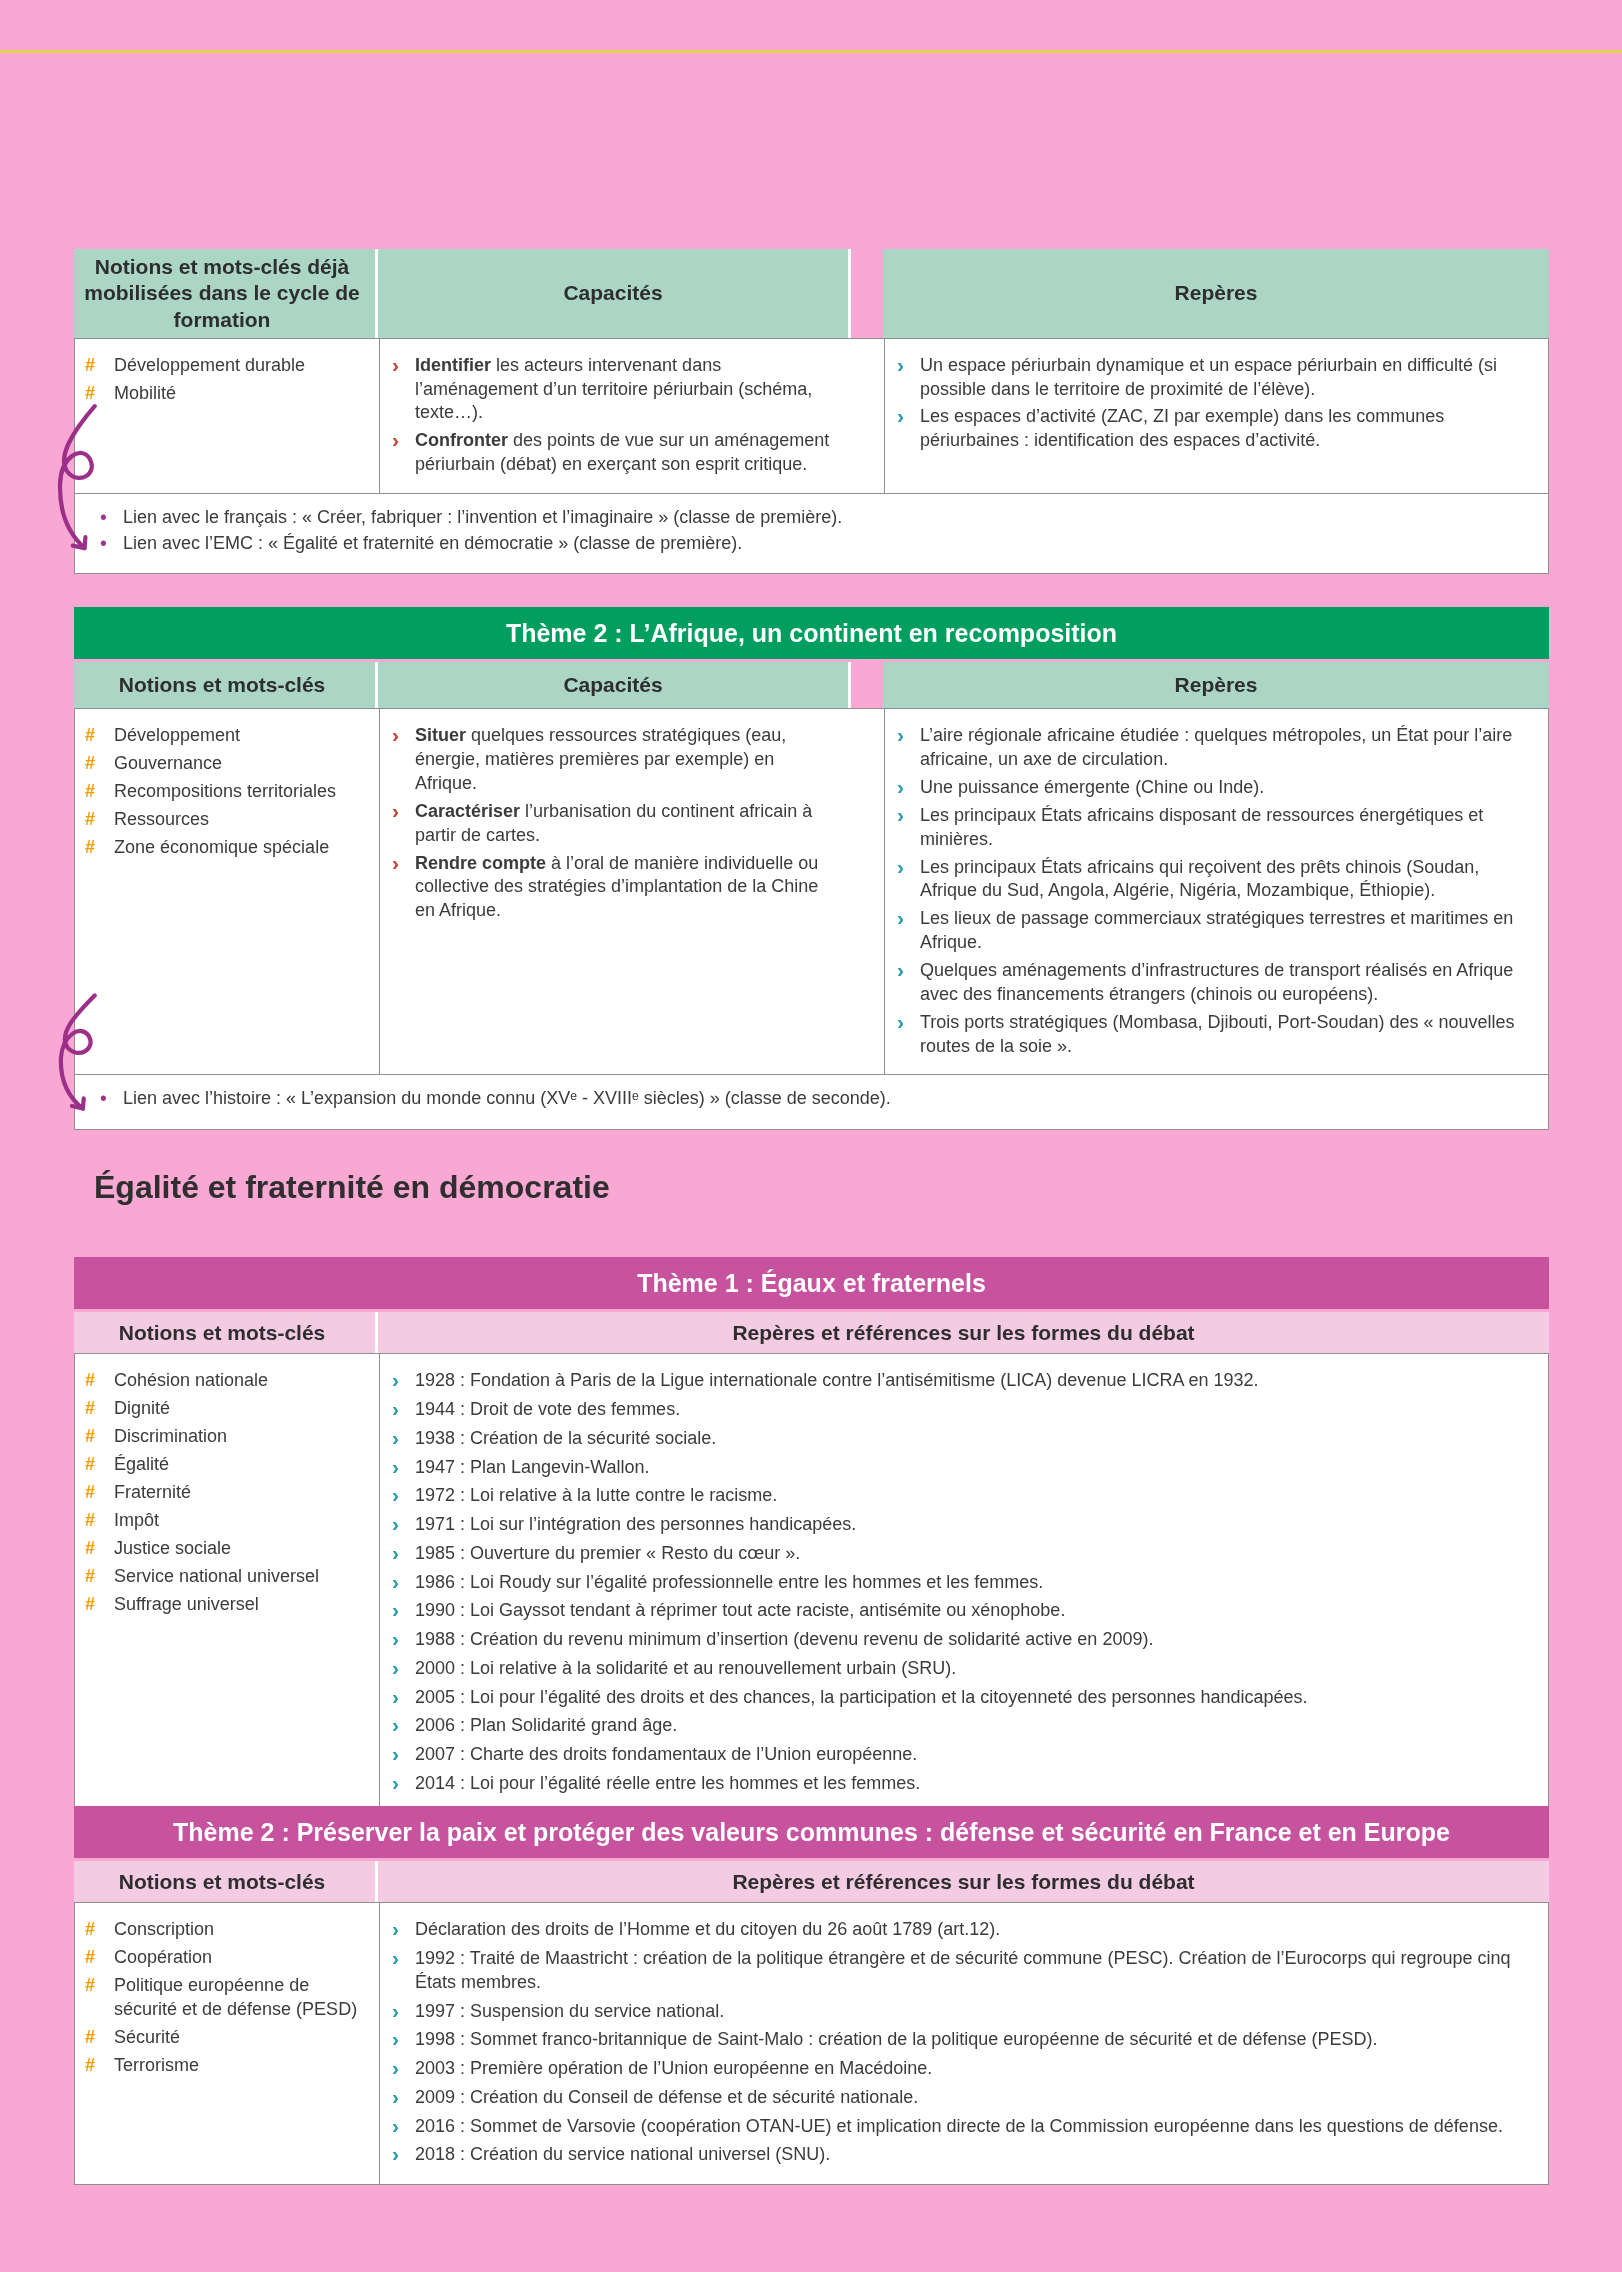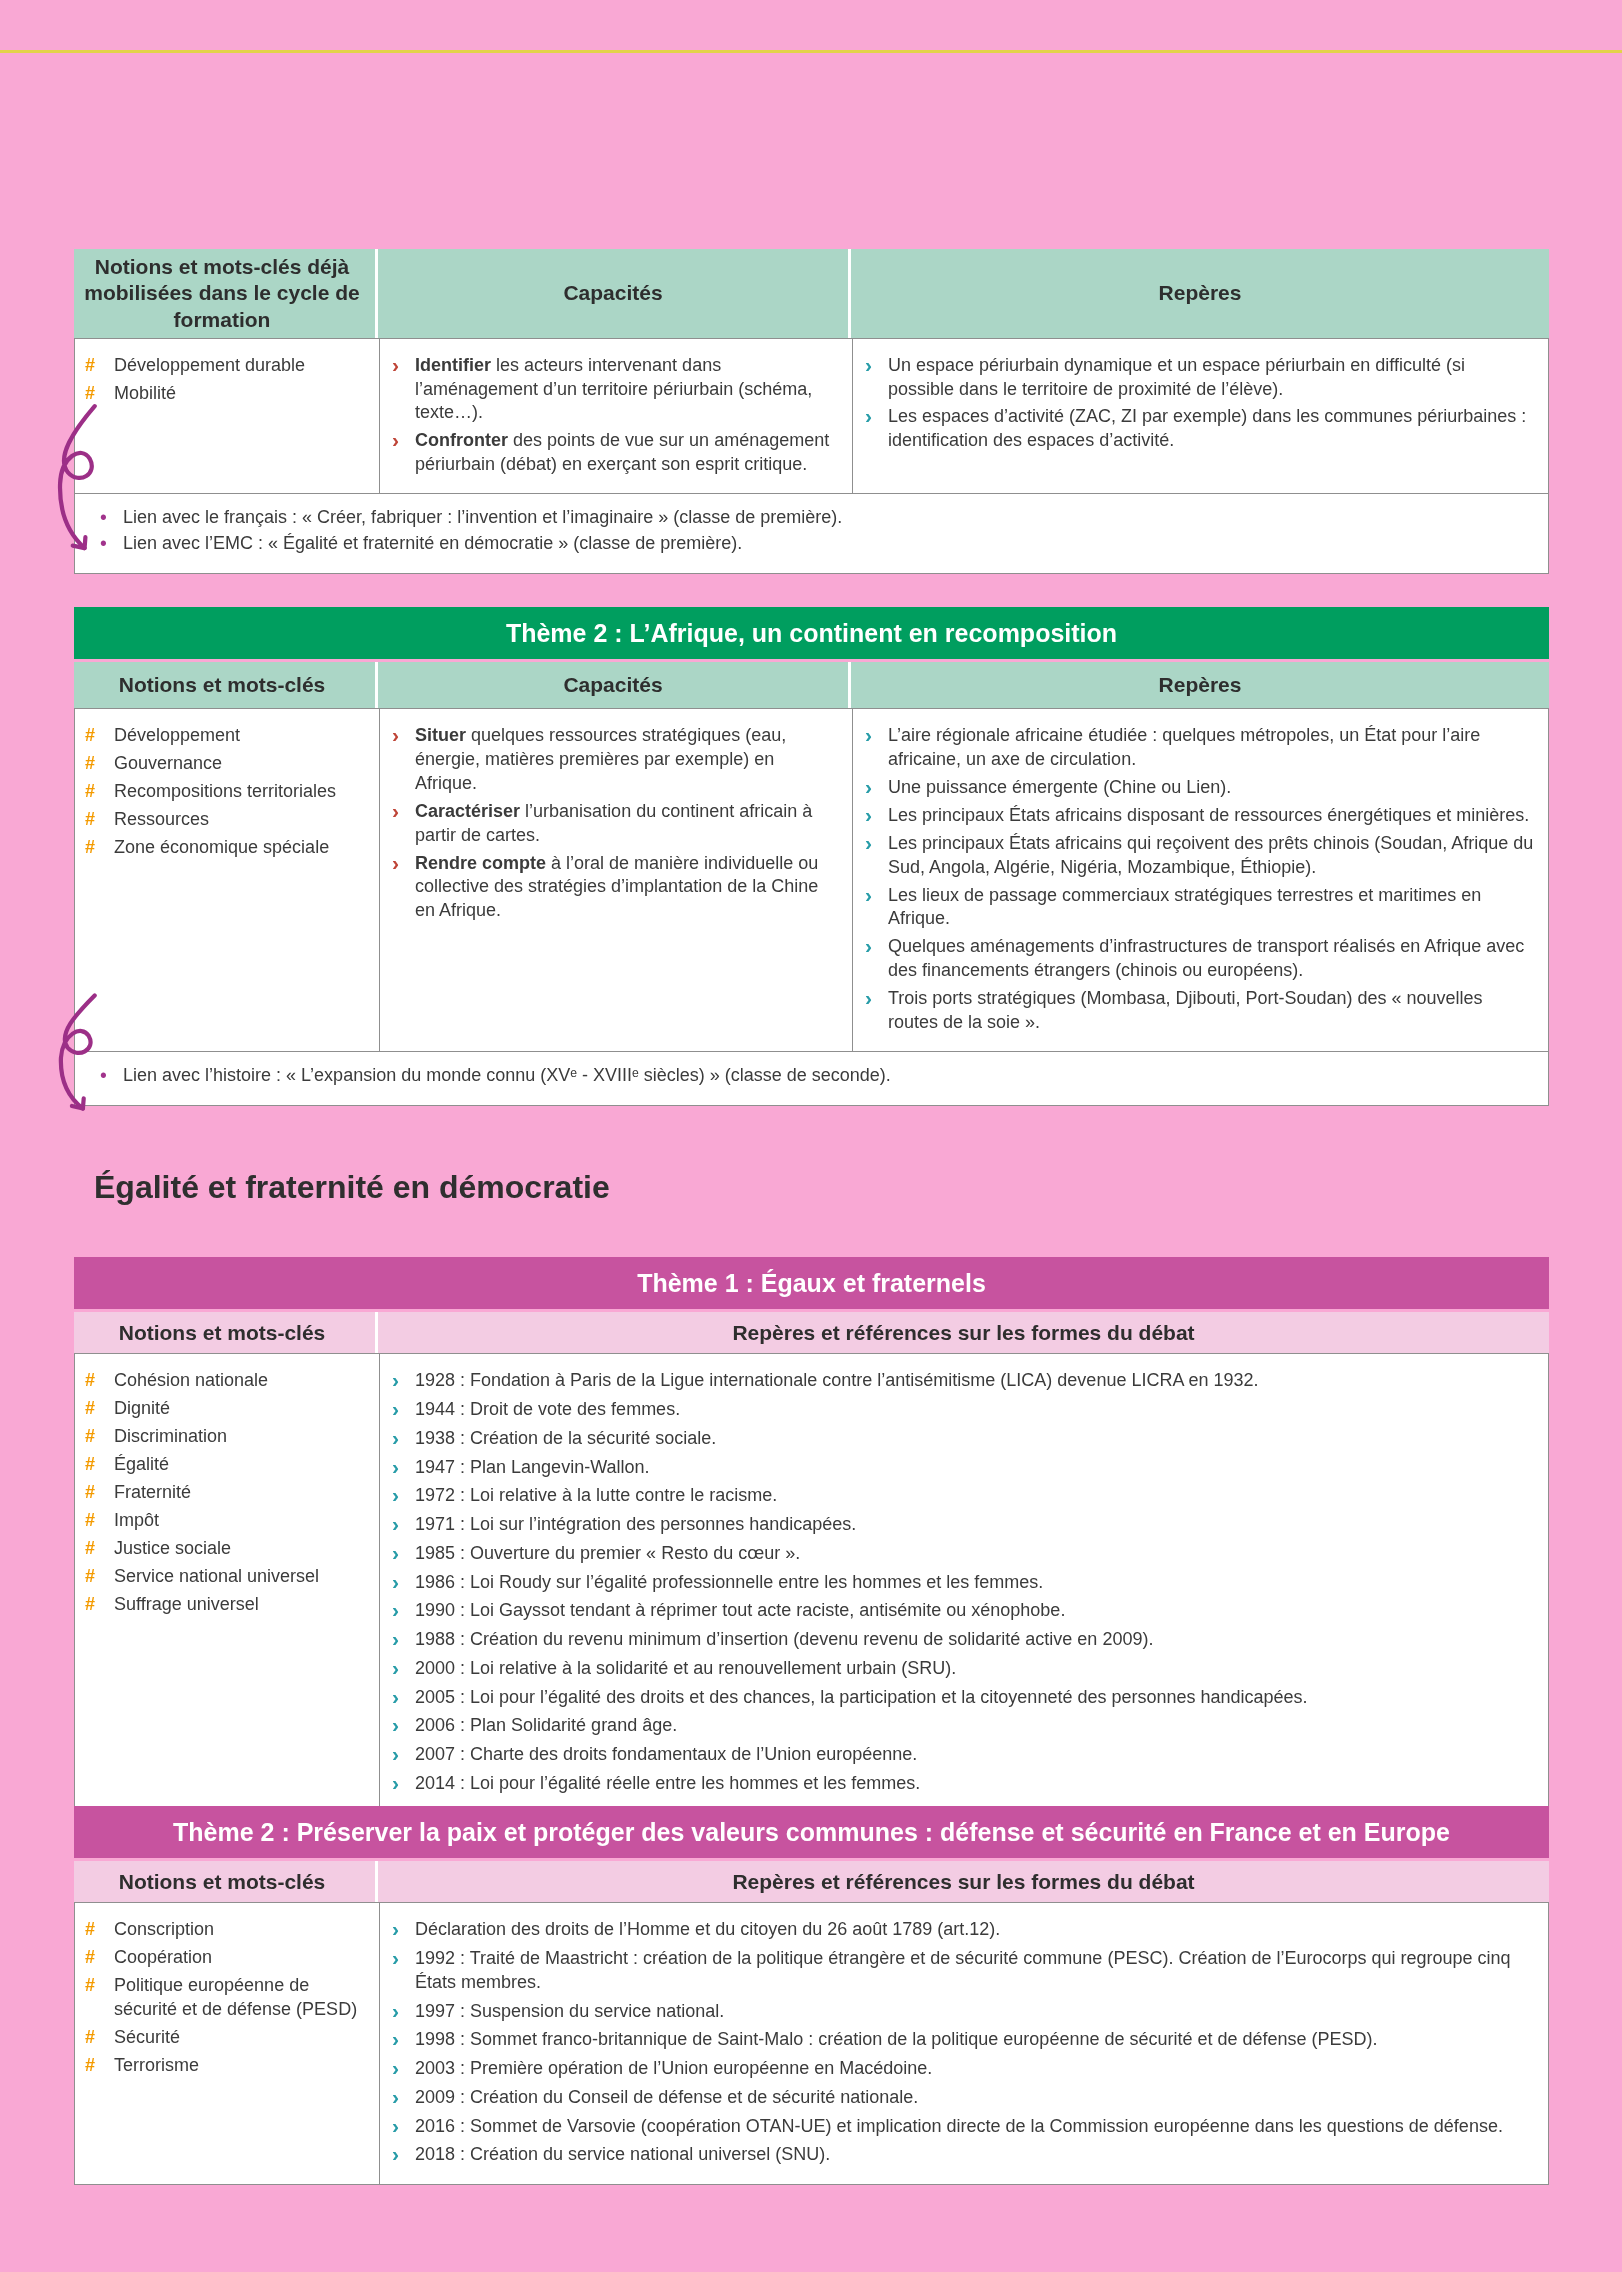--- a/index.html
+++ b/index.html
@@ -33,21 +33,21 @@
   }
   .hdr-cell:last-child { border-right: none; }
   .teal-bg { background: #abd6c6; }
   .pinkhdr-bg { background: #f3cce3; }
   .box { border: 0.8px solid #8f8f8f; background: #fff; }
   .body-row { display: flex; }
   .cell { padding: 15px 13.5px 12px 12px; }
   .cell + .cell { border-left: 0.8px solid #8f8f8f; }
   .c-notions  { width: 304px; flex: 0 0 304px; padding-left: 10px; }
   .c-cap      { width: 473px; flex: 0 0 473px; }
-  .c-rep      { flex: 1; }
+  .c-rep      { flex: 1; margin-left: 32px; }
   .c-repwide  { flex: 1; }
   .li { display: flex; margin-bottom: 4.2px; font-size: 18px; line-height: 1.32; }
   .li-text { flex: 1; }
   .bullet { flex: 0 0 25px; text-align: left; }
   .bullet.hash { color: #f49b00; font-weight: bold; flex-basis: 29px; }
   .bullet.chev { font-weight: bold; font-size: 21px; line-height: 1.05; flex-basis: 23px; }
   .chev.red  { color: #bf4538; }
   .chev.teal { color: #279ca8; }
   .bullet.dot { color: #a1338c; font-size: 19.4px; flex-basis: 23px; line-height: 1.15; }
   .liens { border-top: 0.8px solid #8f8f8f; padding: 12px 17px 15px 25px; }
@@ -196,21 +196,21 @@
               <span class="li-text"><b>Rendre compte</b> à l’oral de manière individuelle ou collective des stratégies d’implantation de la Chine en Afrique.</span>
             </div>
           </div>
         <div class="cell c-rep">
             <div class="li">
               <span class="bullet chev teal">›</span>
               <span class="li-text">L’aire régionale africaine étudiée : quelques métropoles, un État pour l’aire africaine, un axe de circulation.</span>
             </div>
             <div class="li">
               <span class="bullet chev teal">›</span>
-              <span class="li-text">Une puissance émergente (Chine ou Lien).</span>
+              <span class="li-text">Une puissance émergente (Chine ou Inde).</span>
             </div>
             <div class="li">
               <span class="bullet chev teal">›</span>
               <span class="li-text">Les principaux États africains disposant de ressources énergétiques et minières.</span>
             </div>
             <div class="li">
               <span class="bullet chev teal">›</span>
               <span class="li-text">Les principaux États africains qui reçoivent des prêts chinois (Soudan, Afrique du Sud, Angola, Algérie, Nigéria, Mozambique, Éthiopie).</span>
             </div>
             <div class="li">

